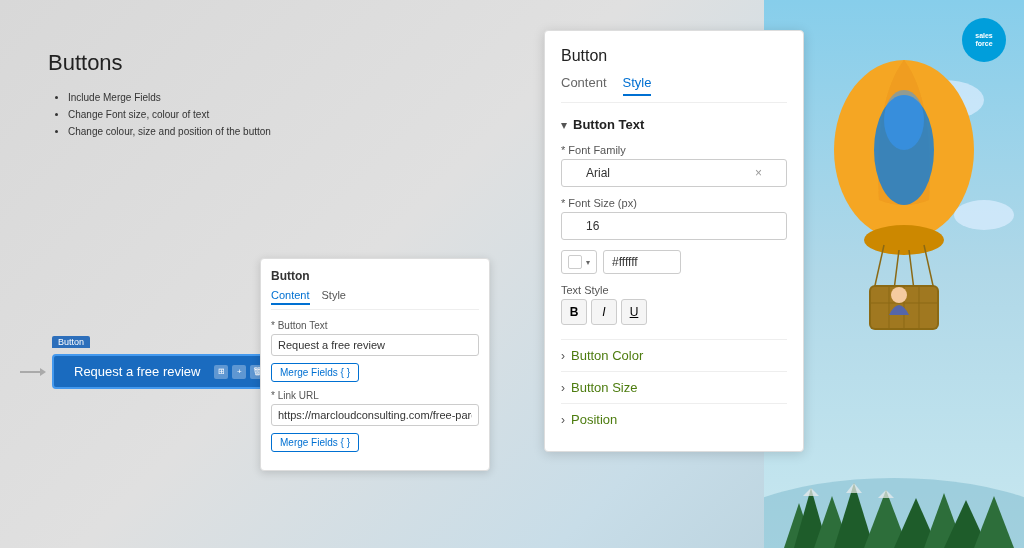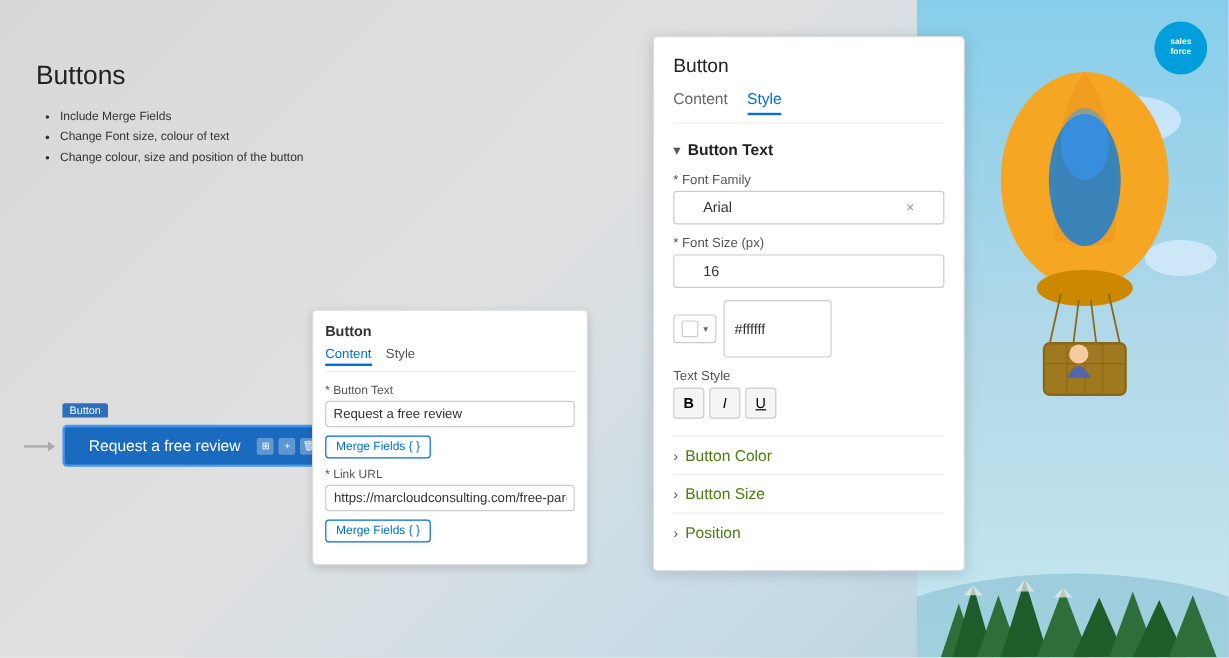--- a/index.html
+++ b/index.html
@@ -15,21 +15,21 @@
     
     .bg {
       position: absolute;
       inset: 0;
       background: linear-gradient(135deg, #d8d8d8 0%, #e0e0e0 40%, #c8dde8 70%, #b0ccd8 100%);
     }
 
     
     .left-panel {
       position: absolute;
-      left: 30px;
+      left: 48px;
       top: 50px;
       width: 460px;
     }
 
     .section-title {
       font-size: 22px;
       font-weight: 400;
       color: #222;
       margin-bottom: 16px;
     }
@@ -307,24 +307,24 @@
     }
 
     .dropdown-arrow {
       font-size: 8px;
       color: #666;
     }
 
     .color-value-input {
       border: 1px solid #ccc;
       border-radius: 3px;
-      padding: 16px 8px;
+      padding: 4px 8px;
       font-size: 12px;
       color: #333;
-      width: 90px;
+      width: 78px;
     }
 
     .text-style-row {
       display: flex;
       gap: 4px;
       margin-bottom: 14px;
     }
 
     .style-btn {
       border: 1px solid #ccc;

